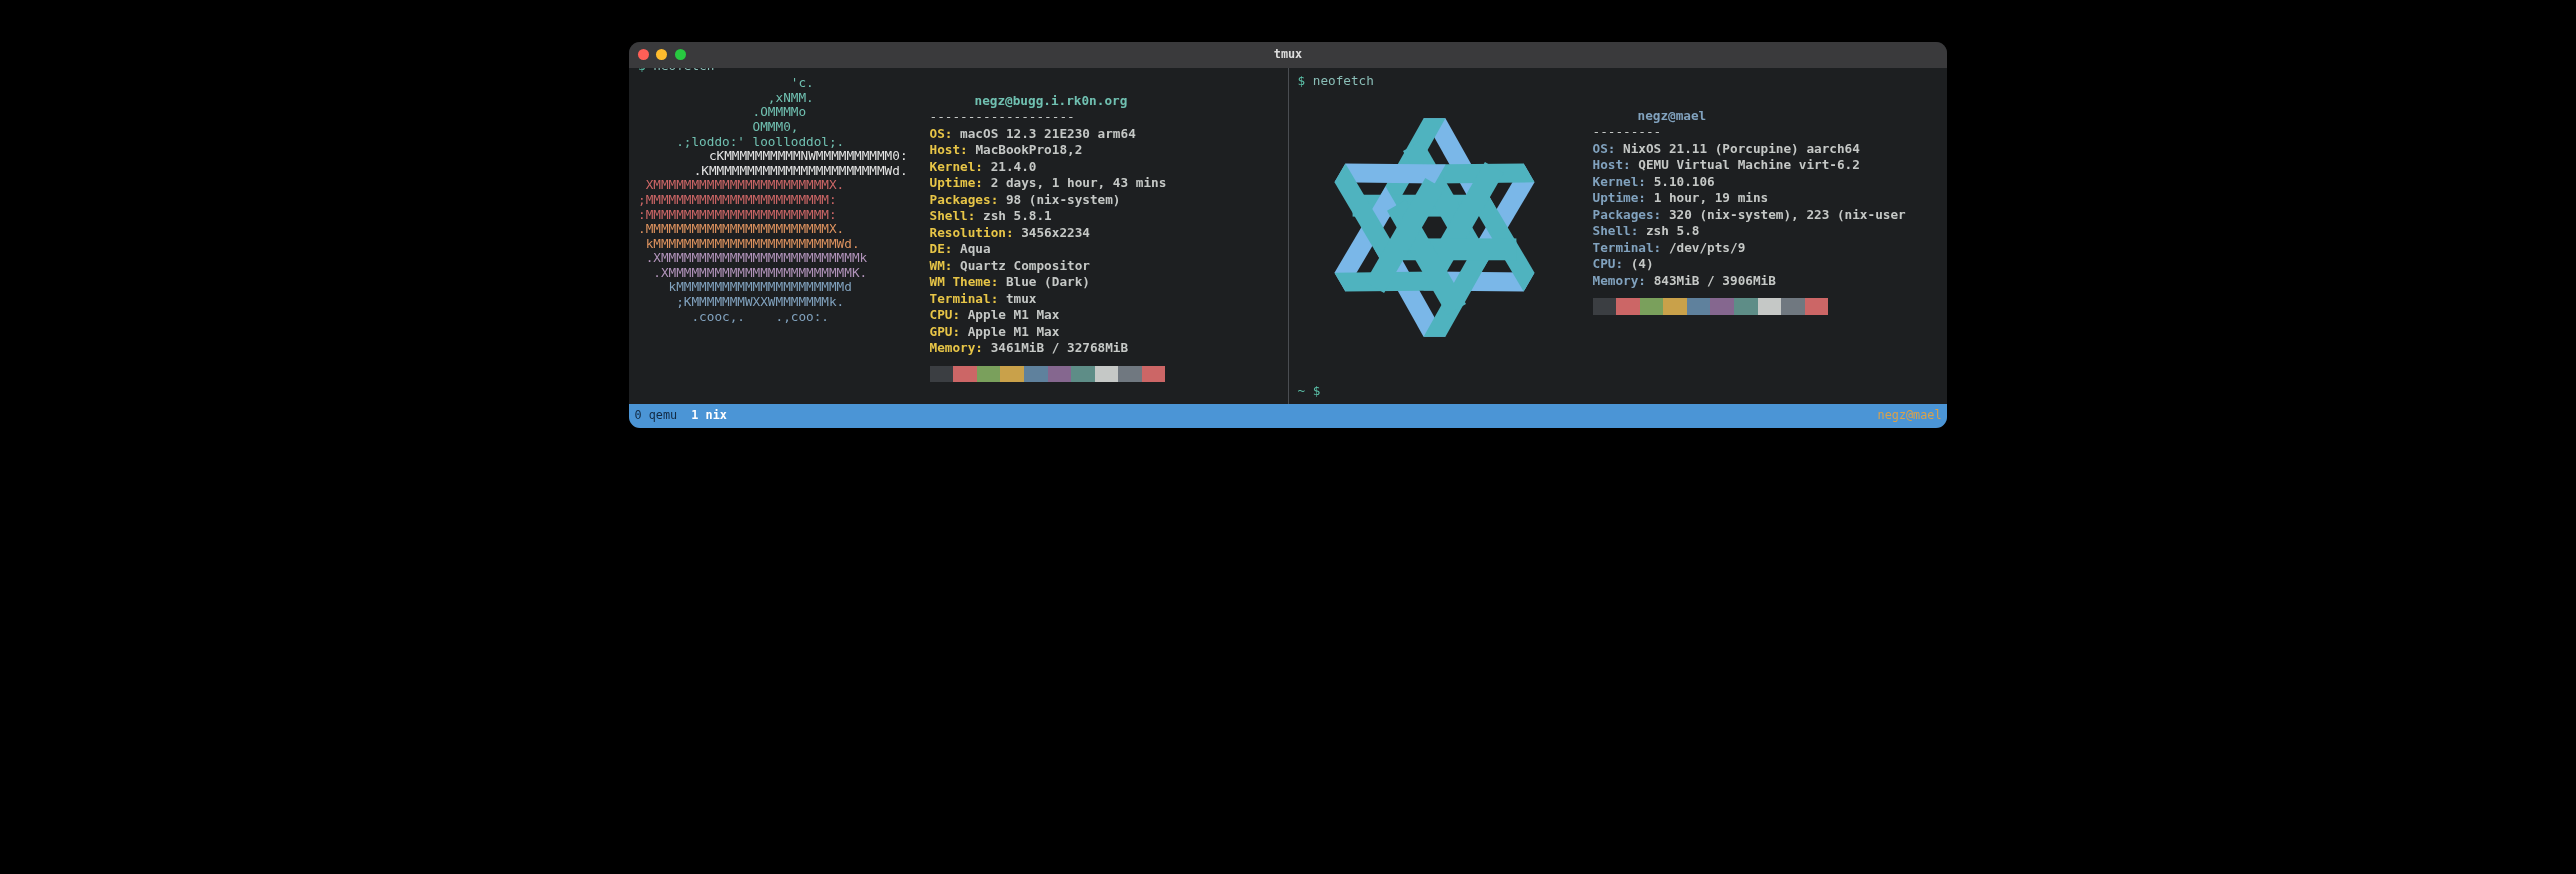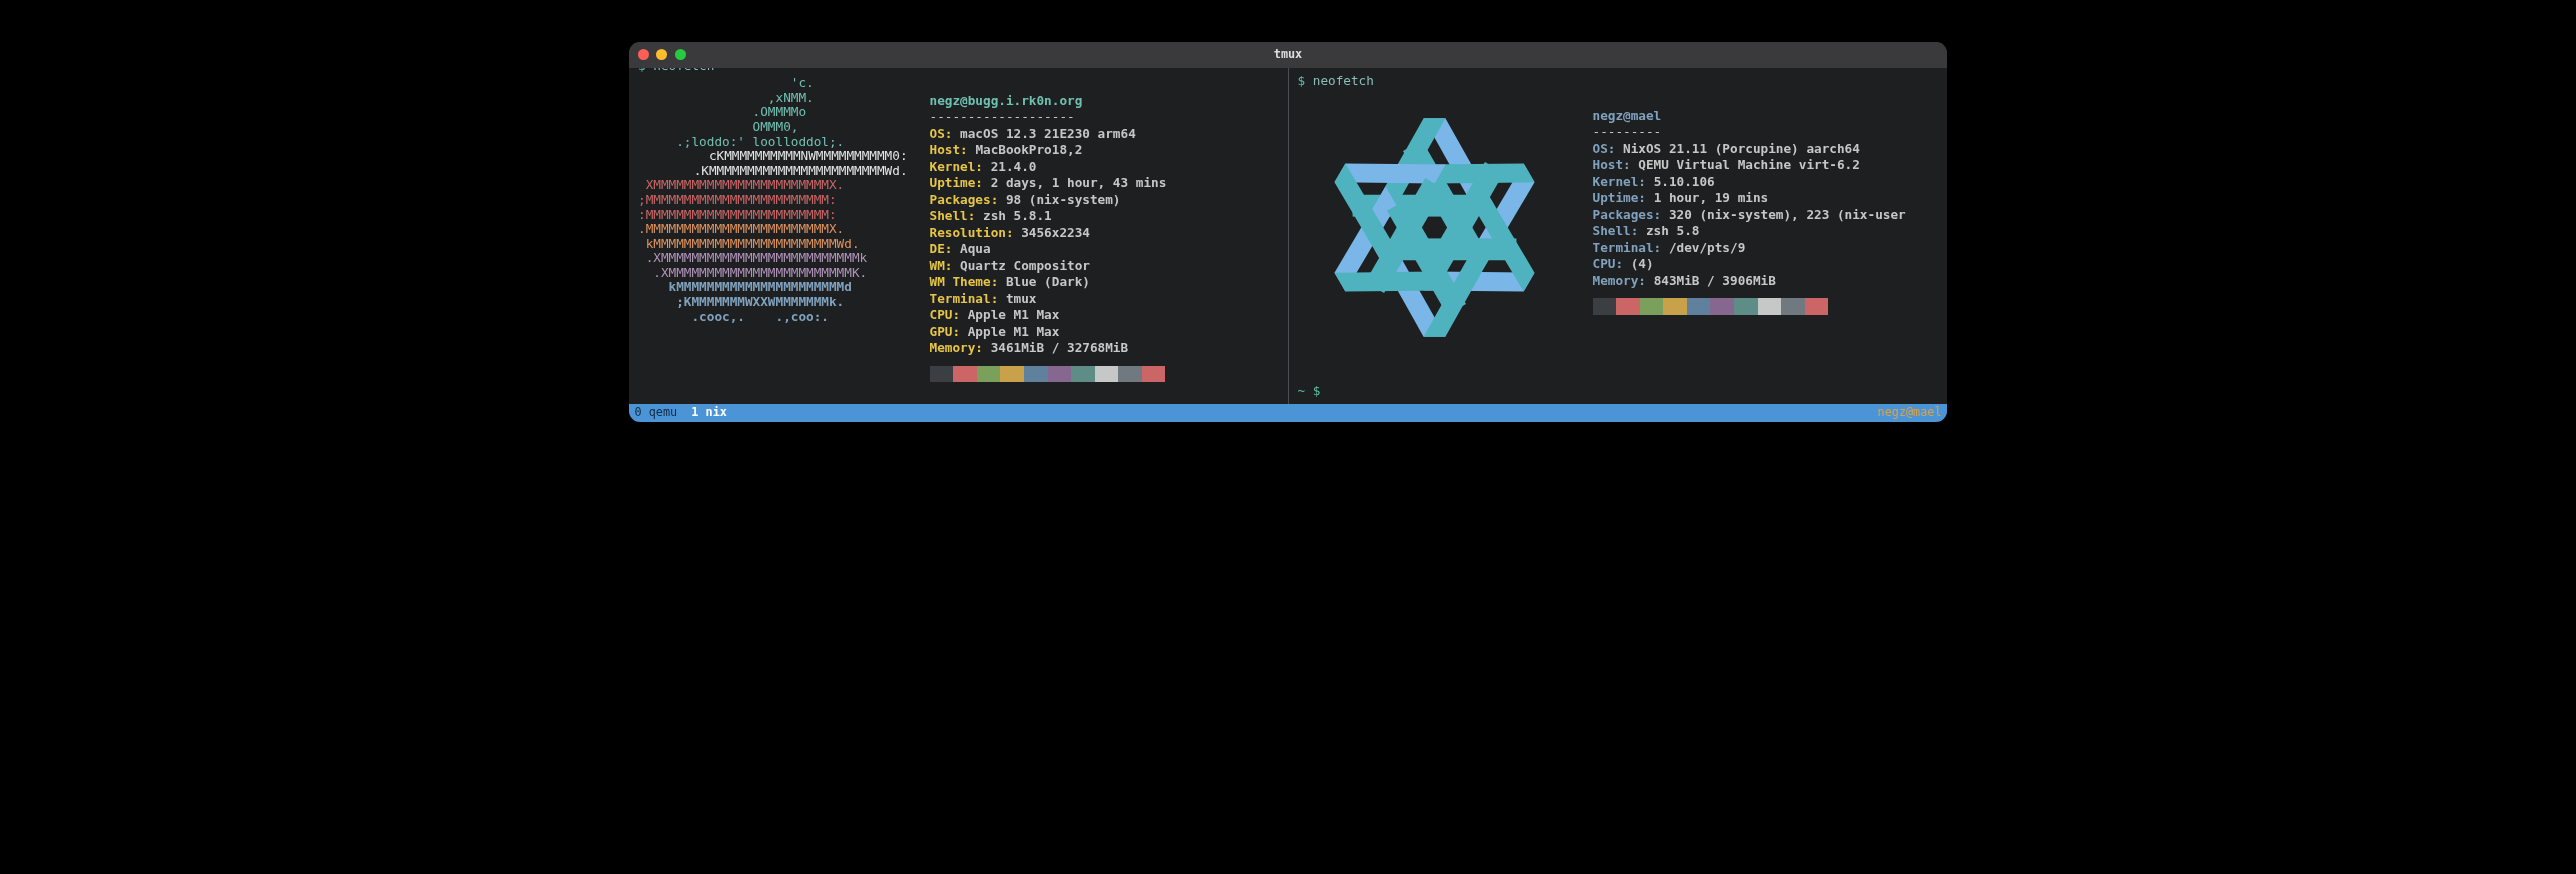--- a/index.html
+++ b/index.html
@@ -61,39 +61,39 @@
   .prompt-line { white-space: pre; }
   .prompt-dollar { color: #5bc0a8; }
   .cmd { color: #8abeb7; }
   .fetch-row { display: flex; gap: 22px; margin-top: 1.8px; }
   .ascii-art { white-space: pre; font-size: 12.7px; line-height: 1.15; }
   .ascii-art .a1 { color: #70c0b1; }
   .ascii-art .a2 { color: #e5e5e5; margin-left: 48px; }
   .ascii-art .a3 { color: #cc6666; }
   .ascii-art .a4 { color: #de935f; }
   .ascii-art .a5 { color: #b294bb; }
-  .ascii-art .a6 { color: #81a2be; font-weight: bold; }
+  .ascii-art .a6 { color: #81a2be; }
   .info {
     white-space: pre;
     color: #c5c8c6;
     font-size: 12.7px;
     line-height: 1.3;
   }
-  .info .title-line { color: #70c0b1; font-weight: bold; }
+  .info .title-line { color: #70c0b1; font-weight: bold; margin-left: 45px; }
   .info .dashes { color: #c5c8c6; }
   .info .key { color: #e7c547; font-weight: bold; }
   .info .val { color: #c5c8c6; font-weight: bold; }
   .info-right .title-line { color: #81a2be; font-weight: bold; }
   .info-right .key { color: #81a2be; font-weight: bold; }
   .swatches { display: flex; margin-top: 9px; }
   .swatch { width: 23.6px; height: 16.4px; }
   .bottom-prompt { margin-top: auto; padding-top: 5.5px; white-space: pre; }
   .tilde { color: #5bc0a8; }
   .status-bar {
-    height: 18px;
+    height: 24px;
     background: #4b95d6;
     color: #122a44;
     font-size: 11.8px;
     display: flex;
     align-items: center;
     padding: 0 5.5px;
     white-space: pre;
   }
   .status-left { }
   .status-left .active { color: #fff; font-weight: bold; }

